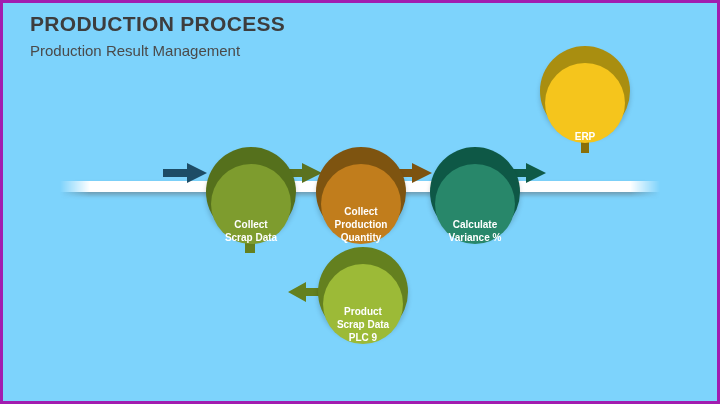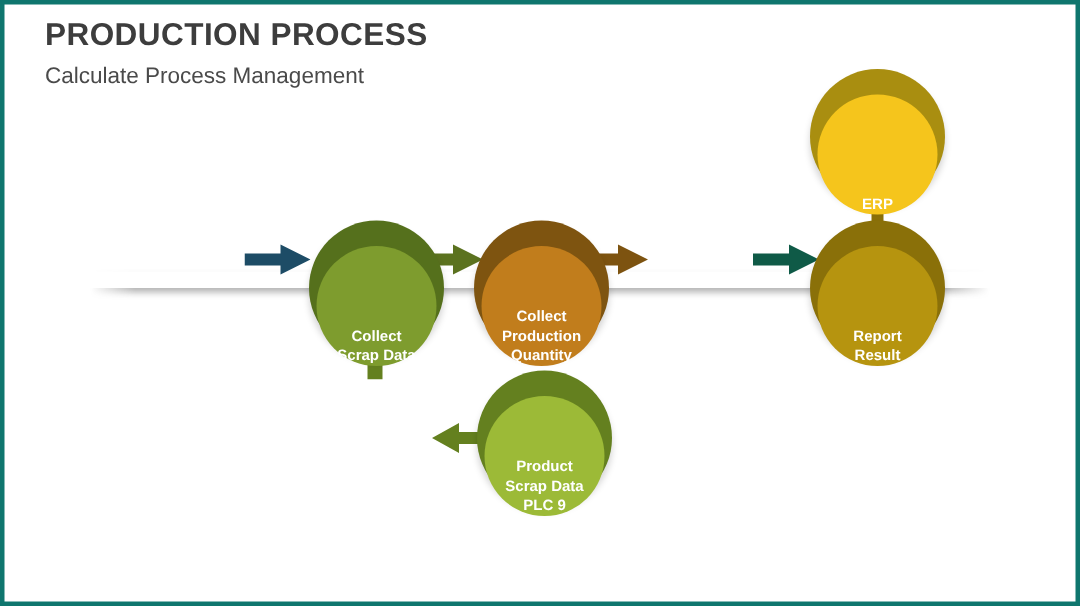--- a/index.html
+++ b/index.html
@@ -3,22 +3,22 @@
 <meta charset="utf-8">
 <style>
   html,body{margin:0;padding:0;}
   body{
     width:720px;height:404px;
     font-family:"Liberation Sans", sans-serif;
     background:#e9e9e8;
   }
   .slide{
     position:relative;width:714px;height:398px;
-    background:#ffffff;
-    border:3px solid #0f766e;
+    background:#7dd3fc;
+    border:3px solid #a21caf;
     box-sizing:content-box;
     overflow:hidden;
   }
   
   .title{
     position:absolute;left:27px;top:9px;
     font-size:21px;font-weight:bold;color:#3d3d3d;
     letter-spacing:.3px;
   }
   .subtitle{
@@ -73,21 +73,21 @@
   .a5{left:570px;top:120px;}
   .a6{left:234px;top:222px;}
   .a7{left:285px;top:277px;}
 </style>
 </head>
 <body>
 
 <div class="slide">
 
   <div class="title">PRODUCTION PROCESS</div>
-  <div class="subtitle">Calculate Process Management</div>
+  <div class="subtitle">Production Result Management</div>
 
   <div class="band-wrap">
     <div class="band"></div>
   </div>
 
   <svg class="arrow a1" width="44" height="24" viewBox="0 0 44 24" style="color: rgb(29, 76, 102);">
       <path fill="currentColor" d="M0 8 L24 8 L24 2 L44 12 L24 22 L24 16 L0 16 Z"></path>
     </svg>
   <svg class="arrow a2" width="44" height="24" viewBox="0 0 44 24" style="color: rgb(91, 114, 31);">
       <path fill="currentColor" d="M0 8 L24 8 L24 2 L44 12 L24 22 L24 16 L0 16 Z"></path>
@@ -119,28 +119,28 @@
 
   <div class="node pos-collect-production-quantity" style="--ring: #7E5410; --fill: #C17D1C;">
     <div class="ring"></div>
     <div class="fill">
       <span class="node-label">Collect
 Production
 Quantity</span>
     </div>
   </div>
 
-
-  <div class="node pos-report-result" style="--ring: #8A7009; --fill: #B6940F;">
+  <div class="node pos-calculate-variance" style="--ring: #0E5846; --fill: #28876A;">
     <div class="ring"></div>
     <div class="fill">
-      <span class="node-label">Report
-Result</span>
+      <span class="node-label">Calculate
+Variance %</span>
     </div>
   </div>
+
 
   <div class="node pos-erp" style="--ring: #A98E10; --fill: #F5C51C;">
     <div class="ring"></div>
     <div class="fill">
       <span class="node-label">ERP</span>
     </div>
   </div>
 
 
   <div class="node pos-product-scrap-data-plc1" style="--ring: #64801F; --fill: #9CBA37;">

